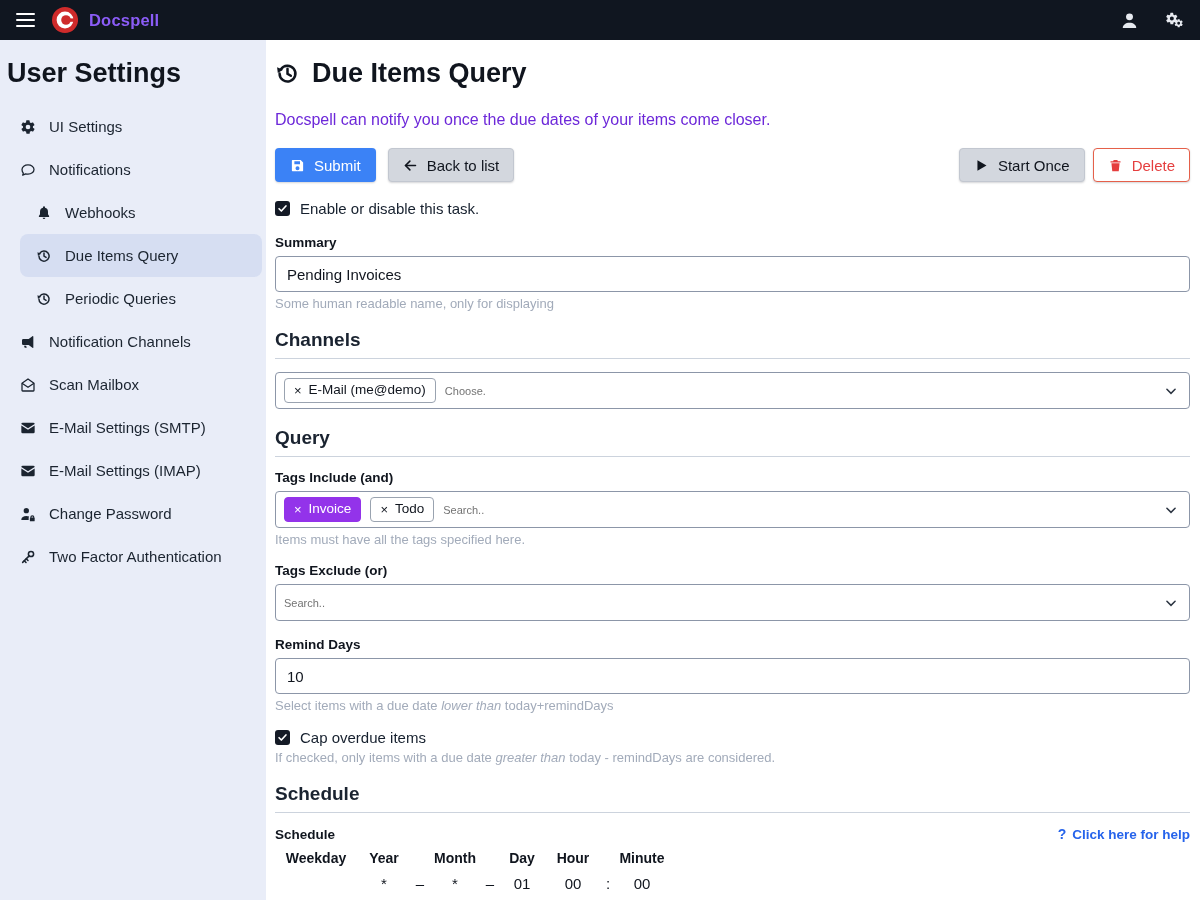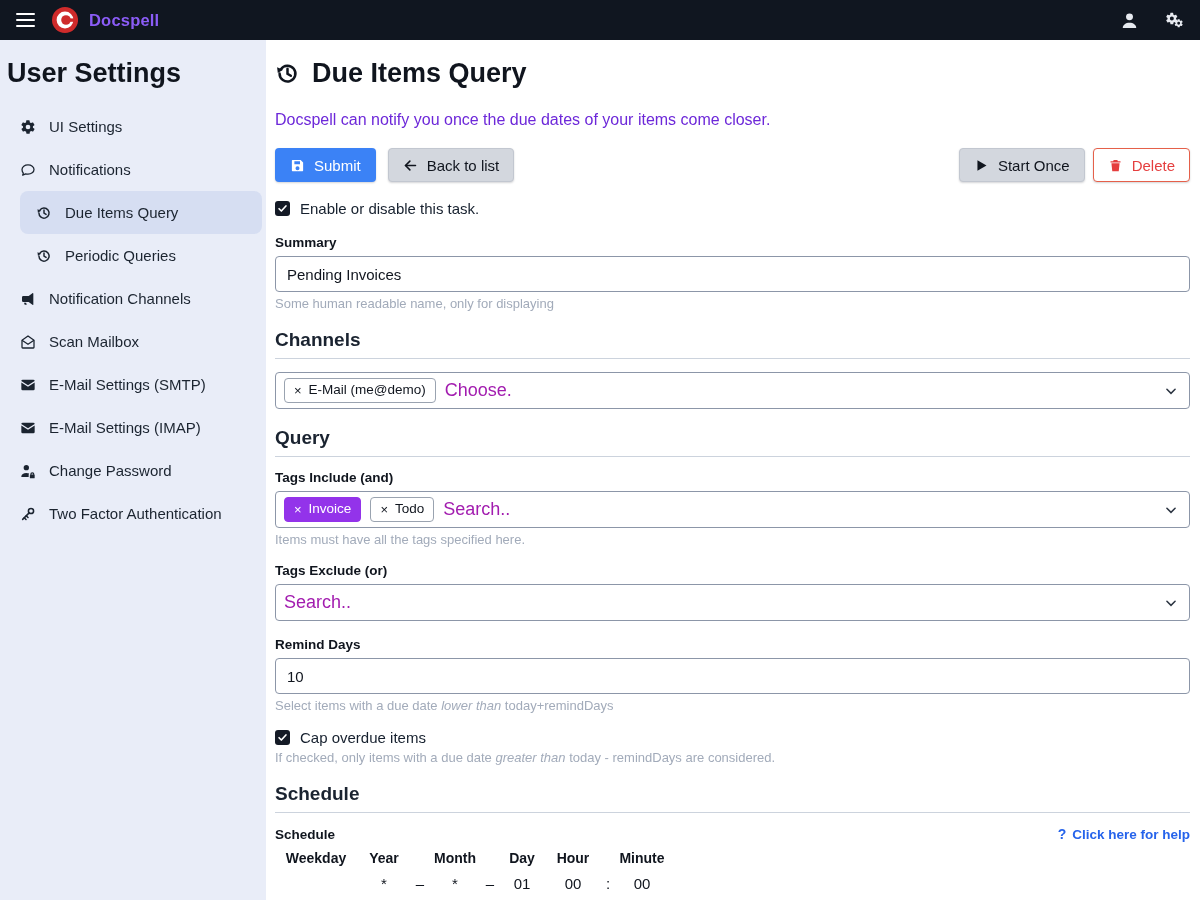--- a/index.html
+++ b/index.html
@@ -38,21 +38,21 @@
 .cbrow{display:flex;align-items:center;gap:10px;font-size:15px;color:#16202e}
 .cbrow.enable{margin-bottom:18px}
 .cbox{width:15px;height:15px;border-radius:3px;background:#141a26;display:inline-flex;align-items:center;justify-content:center;cursor:pointer;flex:none}
 .cbox svg{width:11px;height:11px}
 .group{margin-bottom:16px}
 .flabel{font-size:13.5px;font-weight:bold;color:#10151e;margin-bottom:6px}
 .tinput{width:100%;height:36px;border:1px solid #8c96a8;border-radius:4px;padding:0 11px;font-size:15px;font-family:inherit;color:#10151e;background:#fff}
 .fhelp{font-size:13px;color:#a2abba;margin-top:4px}
 .section-h{font-size:19px;font-weight:700;color:#1a2330;border-bottom:1px solid #ccd3dd;padding-bottom:7px;margin:18px 0 13px}
 .field{position:relative;display:flex;align-items:center;gap:9px;min-height:37px;border:1px solid #8c96a8;border-radius:4px;background:#fff;padding:3px 34px 3px 8px;cursor:pointer}
-.ph{color:#a21caf;font-size:18px}
+.ph{color:#737373;font-size:11px}
 .chevron{position:absolute;right:11px;top:50%;transform:translateY(-50%);width:14px;height:14px;color:#2c3542}
 .chevron svg{width:100%;height:100%}
 .chip{display:inline-flex;align-items:center;gap:7px;border:1px solid #9aa3b0;border-radius:4px;background:#fff;color:#10151e;font-size:13.5px;padding:4px 9px;line-height:1.1}
 .chip .x{font-size:13px;cursor:pointer;line-height:1}
 .chip-purple{background:#9333ea;border-color:#9333ea;color:#fff}
 .sched-top{display:flex;align-items:center;justify-content:space-between;margin-bottom:8px}
 .help-link{display:inline-flex;align-items:center;gap:6px;color:#2563eb;font-size:13.5px;font-weight:bold;cursor:pointer;text-decoration:none}
 .help-link .q{font-size:14px}
 .srow{display:flex;align-items:center}
 .shead{font-size:14px;font-weight:bold;color:#10151e;margin-bottom:9px}
@@ -123,20 +123,28 @@
 
     <div class="nav-item">
       <span class="nav-icon">
           <svg viewBox="0 0 24 24" fill="none" stroke="currentColor" stroke-width="1.9" stroke-linejoin="round">
             <path d="M21 11.3c0 4-4 7-9 7-1.2 0-2.4-.2-3.5-.5L4 19.8l1-3.2C3.8 15.2 3 13.4 3 11.3c0-4 4-7 9-7s9 3 9 7z"></path>
           </svg>
         </span>
       <span class="nav-label">Notifications</span>
     </div>
 
+    <div class="nav-item indent">
+      <span class="nav-icon">
+          <svg viewBox="0 0 24 24" fill="currentColor">
+            <path d="M12 2a1.5 1.5 0 0 0-1.5 1.5v.7A6 6 0 0 0 6 10v4l-1.7 2.5c-.3.5 0 1.5.9 1.5h13.6c.9 0 1.2-1 .9-1.5L18 14v-4a6 6 0 0 0-4.5-5.8v-.7A1.5 1.5 0 0 0 12 2zm-2 17a2 2 0 0 0 4 0z"></path>
+          </svg>
+        </span>
+      <span class="nav-label">Webhooks</span>
+    </div>
 
     <div class="nav-item indent active">
       <span class="nav-icon">
           <svg viewBox="0 0 24 24">
             <g fill="none" stroke="currentColor" stroke-width="2.2" stroke-linecap="round">
               <path d="M5.6 8A7.6 7.6 0 1 1 4.4 12"></path>
               <path d="M12 7.6v4.6l3.1 1.9"></path>
             </g>
             <path d="M2.2 6.2l.7 5.4 4.9-3z" fill="currentColor"></path>
           </svg>

